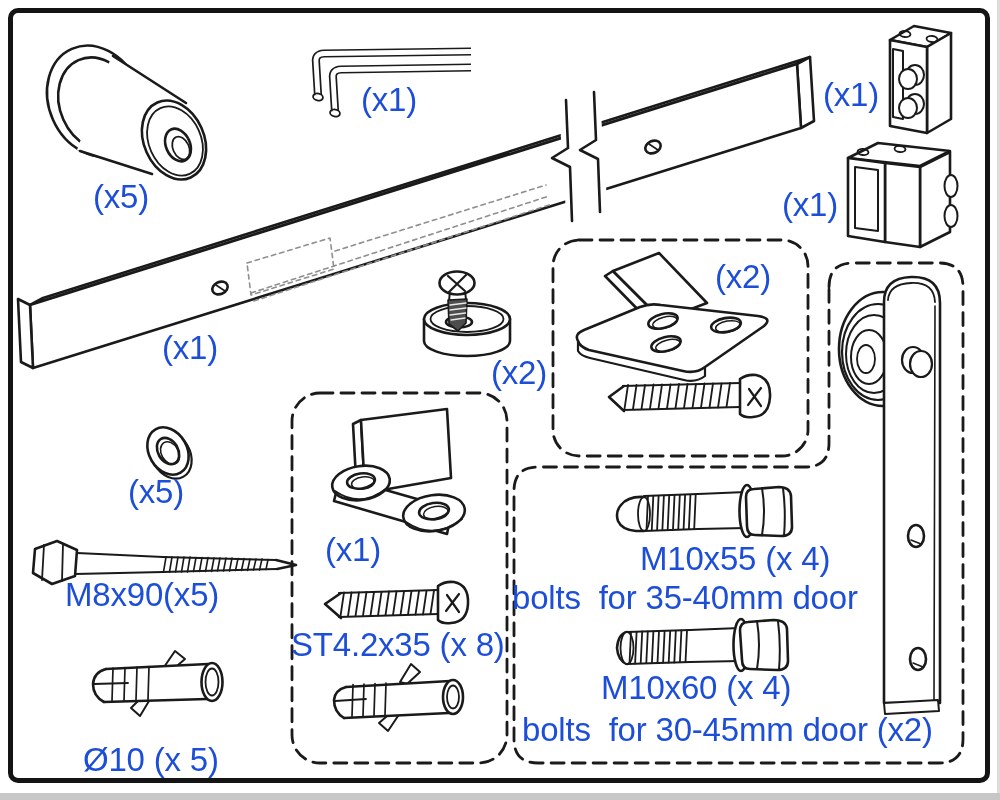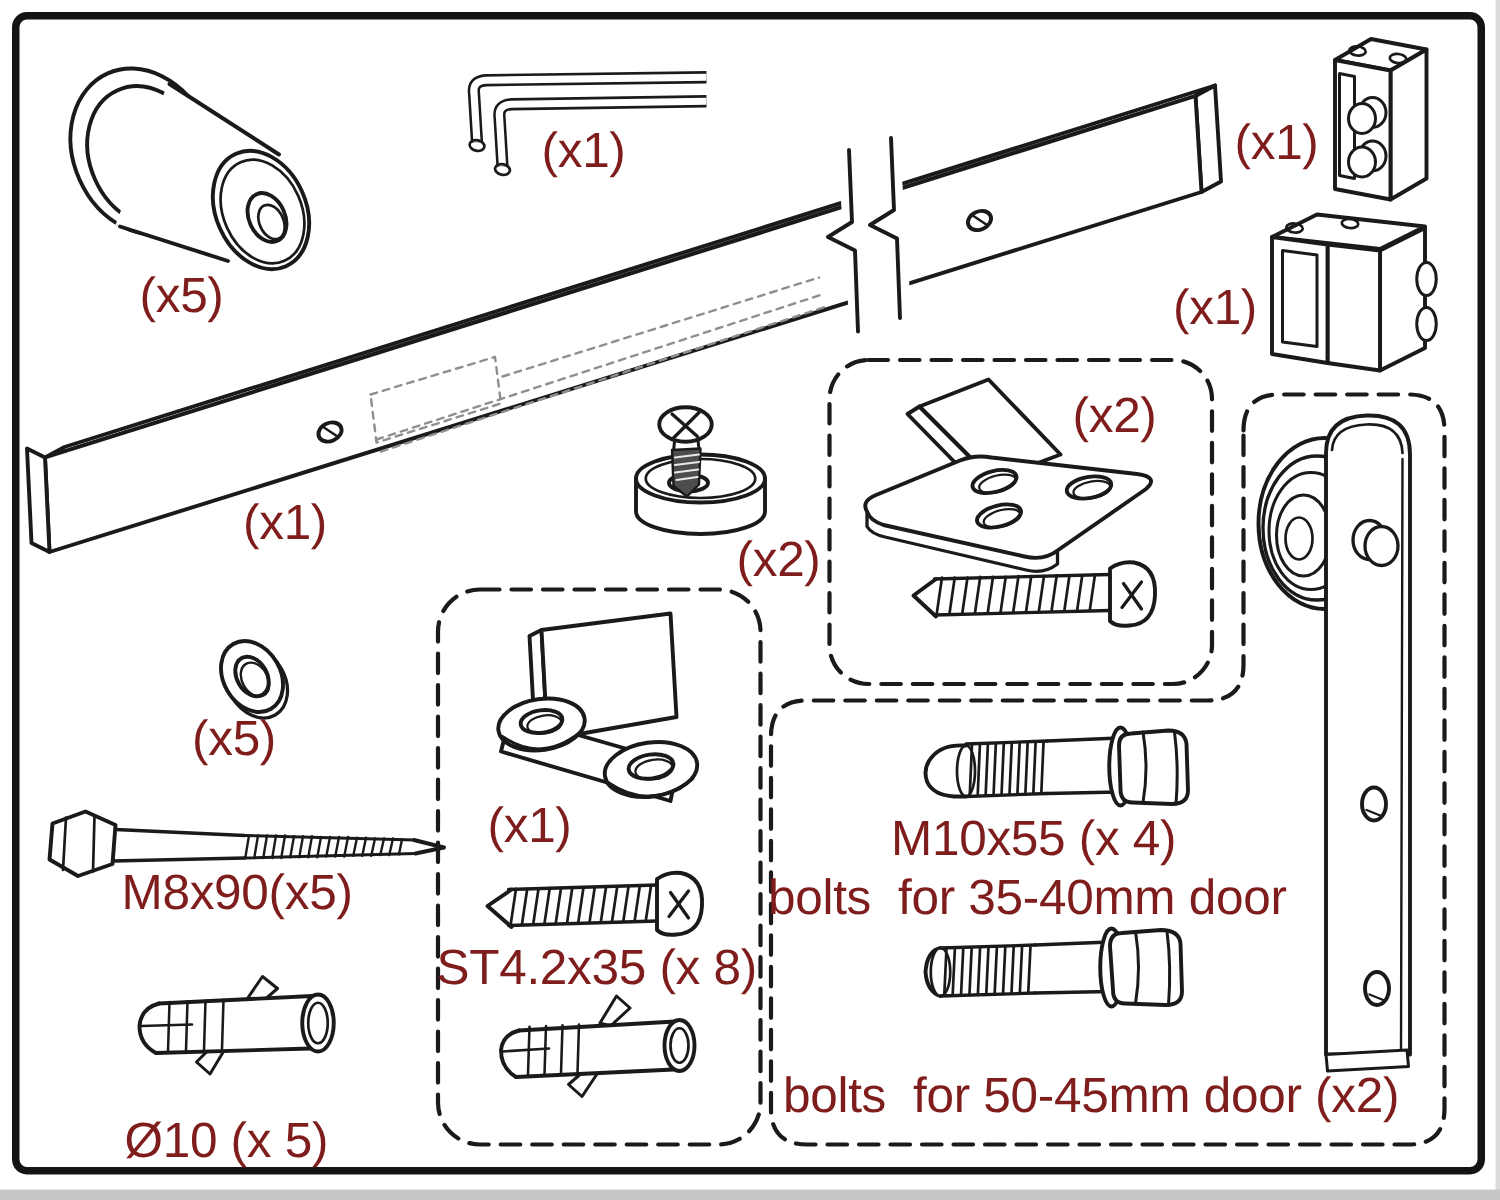--- a/index.html
+++ b/index.html
@@ -3,21 +3,21 @@
 <meta charset="utf-8">
 <style>
   html,body{margin:0;padding:0;background:#fff;}
   .page{position:relative;width:1000px;height:800px;background:#ffffff;overflow:hidden;
         font-family:"Liberation Sans",sans-serif;}
   .frame{position:absolute;left:8px;top:8px;width:982px;height:775px;box-sizing:border-box;
          border:5px solid #141414;border-radius:10px;}
   .edge-b{position:absolute;left:0;bottom:0;width:100%;height:7px;background:#c7c7c7;}
   .edge-r{position:absolute;right:0;top:0;width:3px;height:100%;background:#dcdcdc;}
   .art{position:absolute;left:0;top:0;}
-  .lbl{position:absolute;font-size:33px;line-height:1.05;color:#7f1d1d;white-space:pre;letter-spacing:-0.2px;}
+  .lbl{position:absolute;font-size:33px;line-height:1.05;color:#1d4ed8;white-space:pre;letter-spacing:-0.2px;}
 </style>
 </head>
 <body>
 
 <div class="page">
   <div class="frame"></div>
 
   <svg class="art" width="1000" height="800" viewBox="0 0 1000 800" fill="none" stroke="#1a1a1a" stroke-width="2.6" stroke-linecap="round" stroke-linejoin="round">
 
     <g stroke-dasharray="13 8" stroke-width="2.8">
@@ -246,23 +246,24 @@
   </svg>
 
   <div class="lbl" style="left:93px;top:180px">(x5)</div>
   <div class="lbl" style="left:361px;top:83px">(x1)</div>
   <div class="lbl" style="left:823px;top:78px">(x1)</div>
   <div class="lbl" style="left:782px;top:188px">(x1)</div>
   <div class="lbl" style="left:162px;top:331px">(x1)</div>
   <div class="lbl" style="left:491px;top:356px">(x2)</div>
   <div class="lbl" style="left:715px;top:260px">(x2)</div>
   <div class="lbl" style="left:128px;top:475px">(x5)</div>
-  <div class="lbl" style="left:81px;top:578px">M8x90(x5)</div>
+  <div class="lbl" style="left:65px;top:578px">M8x90(x5)</div>
   <div class="lbl" style="left:325px;top:533px">(x1)</div>
   <div class="lbl" style="left:291px;top:628px">ST4.2x35 (x 8)</div>
   <div class="lbl" style="left:83px;top:743px">Ø10 (x 5)</div>
-  <div class="lbl" style="left:594px;top:542px">M10x55 (x 4)</div>
+  <div class="lbl" style="left:640px;top:542px">M10x55 (x 4)</div>
   <div class="lbl" style="left:512px;top:581px">bolts  for 35-40mm door</div>
-  <div class="lbl" style="left:522px;top:713px">bolts  for 50-45mm door (x2)</div>
+  <div class="lbl" style="left:601px;top:671px">M10x60 (x 4)</div>
+  <div class="lbl" style="left:522px;top:713px">bolts  for 30-45mm door (x2)</div>
 
   <div class="edge-r"></div>
   <div class="edge-b"></div>
 </div>
 
 </body></html>

